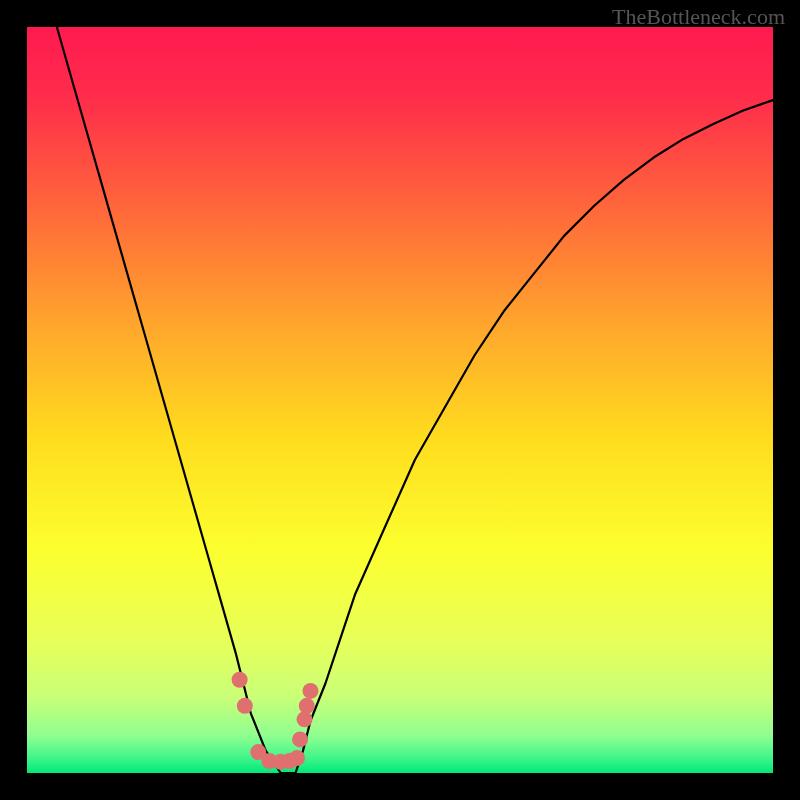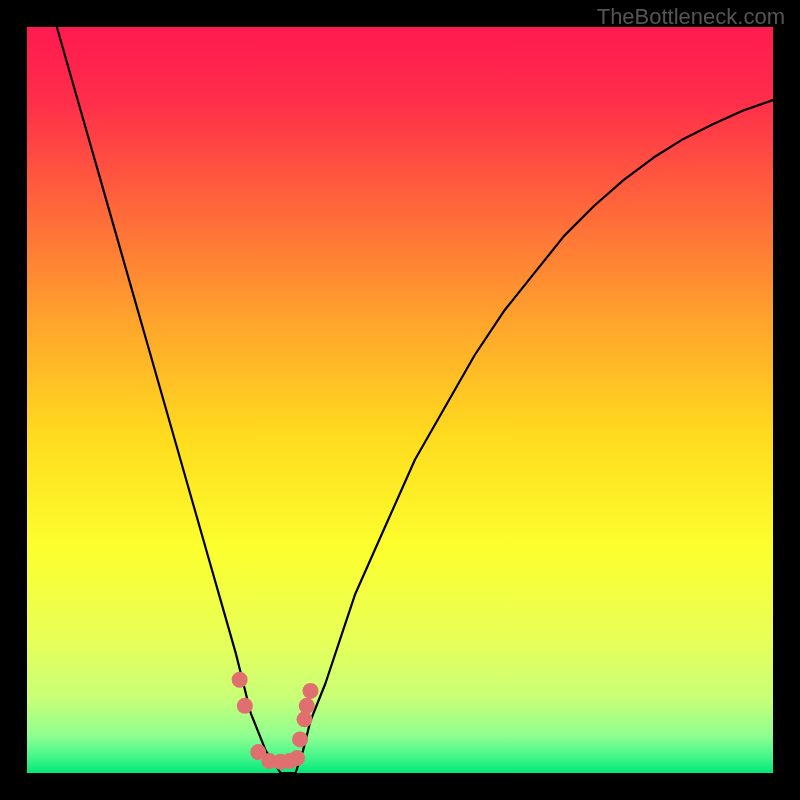--- a/index.html
+++ b/index.html
@@ -15,21 +15,21 @@
     width: 800px;
     height: 800px;
   }
   svg {
     display: block;
   }
   .watermark {
     position: absolute;
     top: 4px;
     right: 15px;
-    font-family: Liberation Sans, sans-serif;
+    font-family: Liberation Serif, serif;
     font-size: 22px;
     color: #555;
     letter-spacing: 0px;
   }
 </style>
 </head>
 <body>
 
 <div class="chart-container">
   <svg id="chart-svg" width="800" height="800" viewBox="0 0 800 800">

